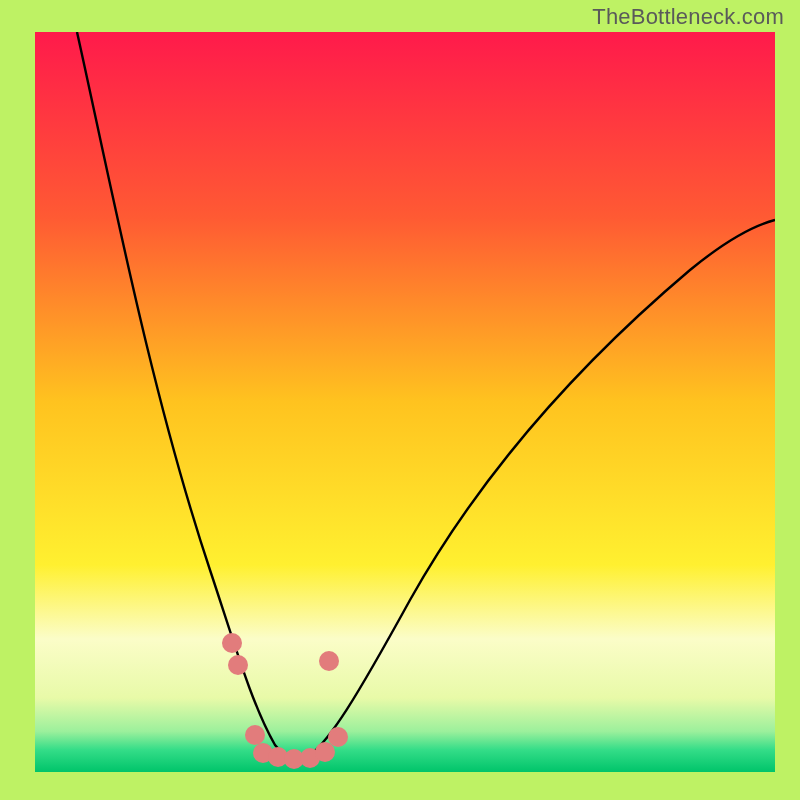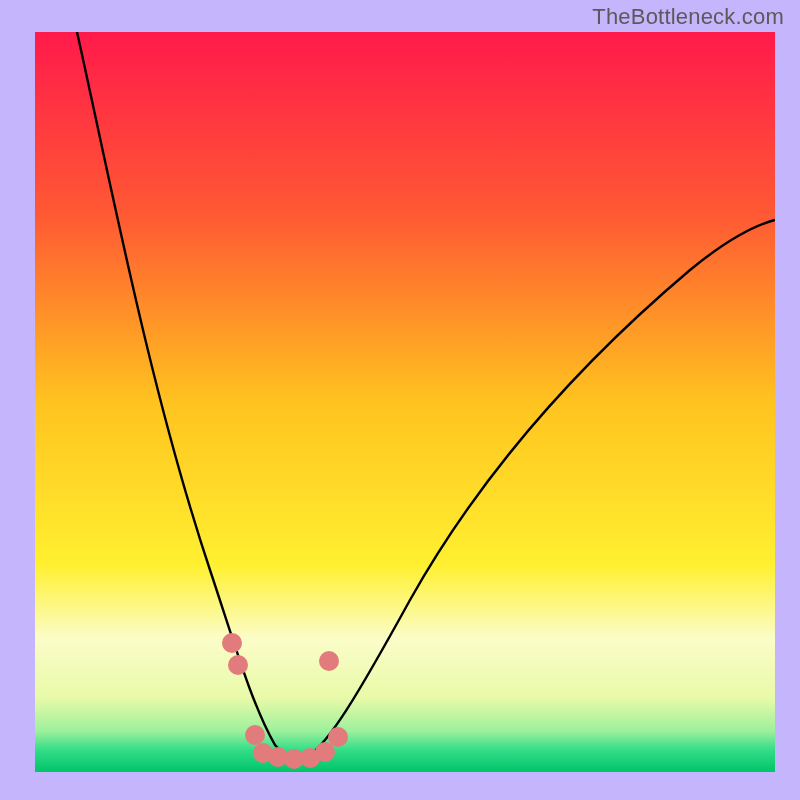--- a/index.html
+++ b/index.html
@@ -8,21 +8,21 @@
     width: 800px;
     height: 800px;
     background: #000;
     overflow: hidden;
     font-family: Arial, Helvetica, sans-serif;
   }
   .frame {
     position: absolute;
     left: 0; top: 0;
     width: 800px; height: 800px;
-    background: #c4b5fd;
+    background: #bef264;
   }
   .watermark {
     position: absolute;
     top: 4px;
     right: 16px;
     color: #5a5a5a;
     font-size: 22px;
     font-weight: 500;
     letter-spacing: 0.2px;
   }

